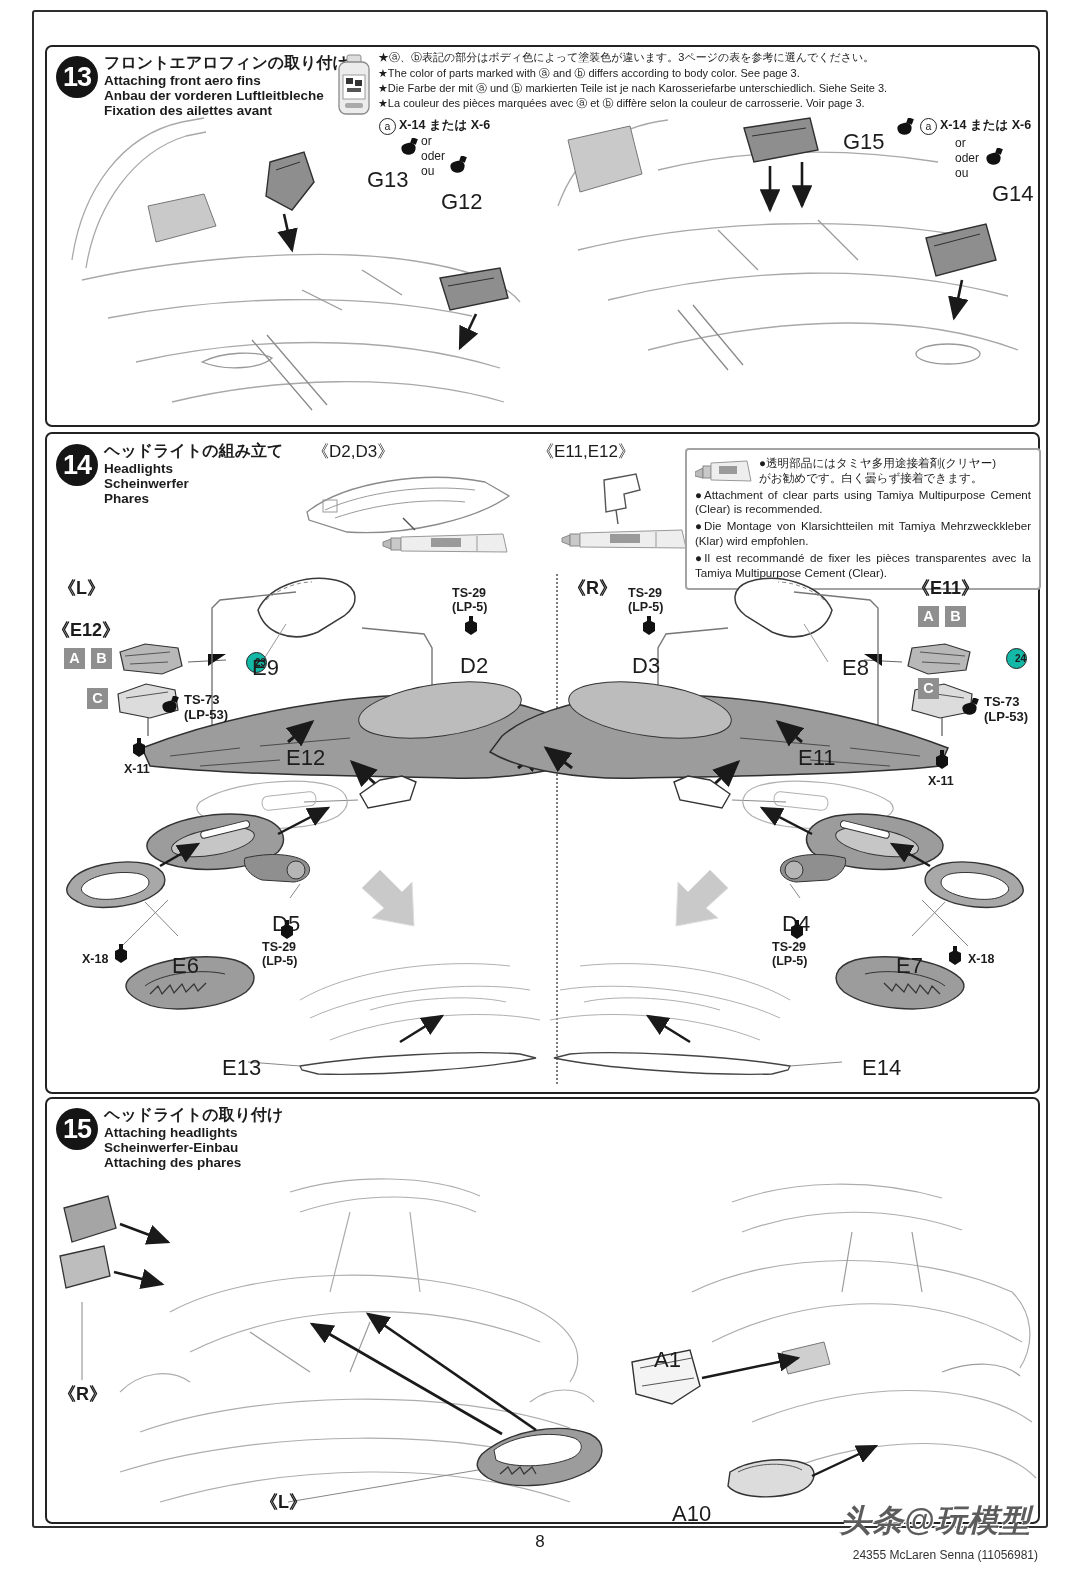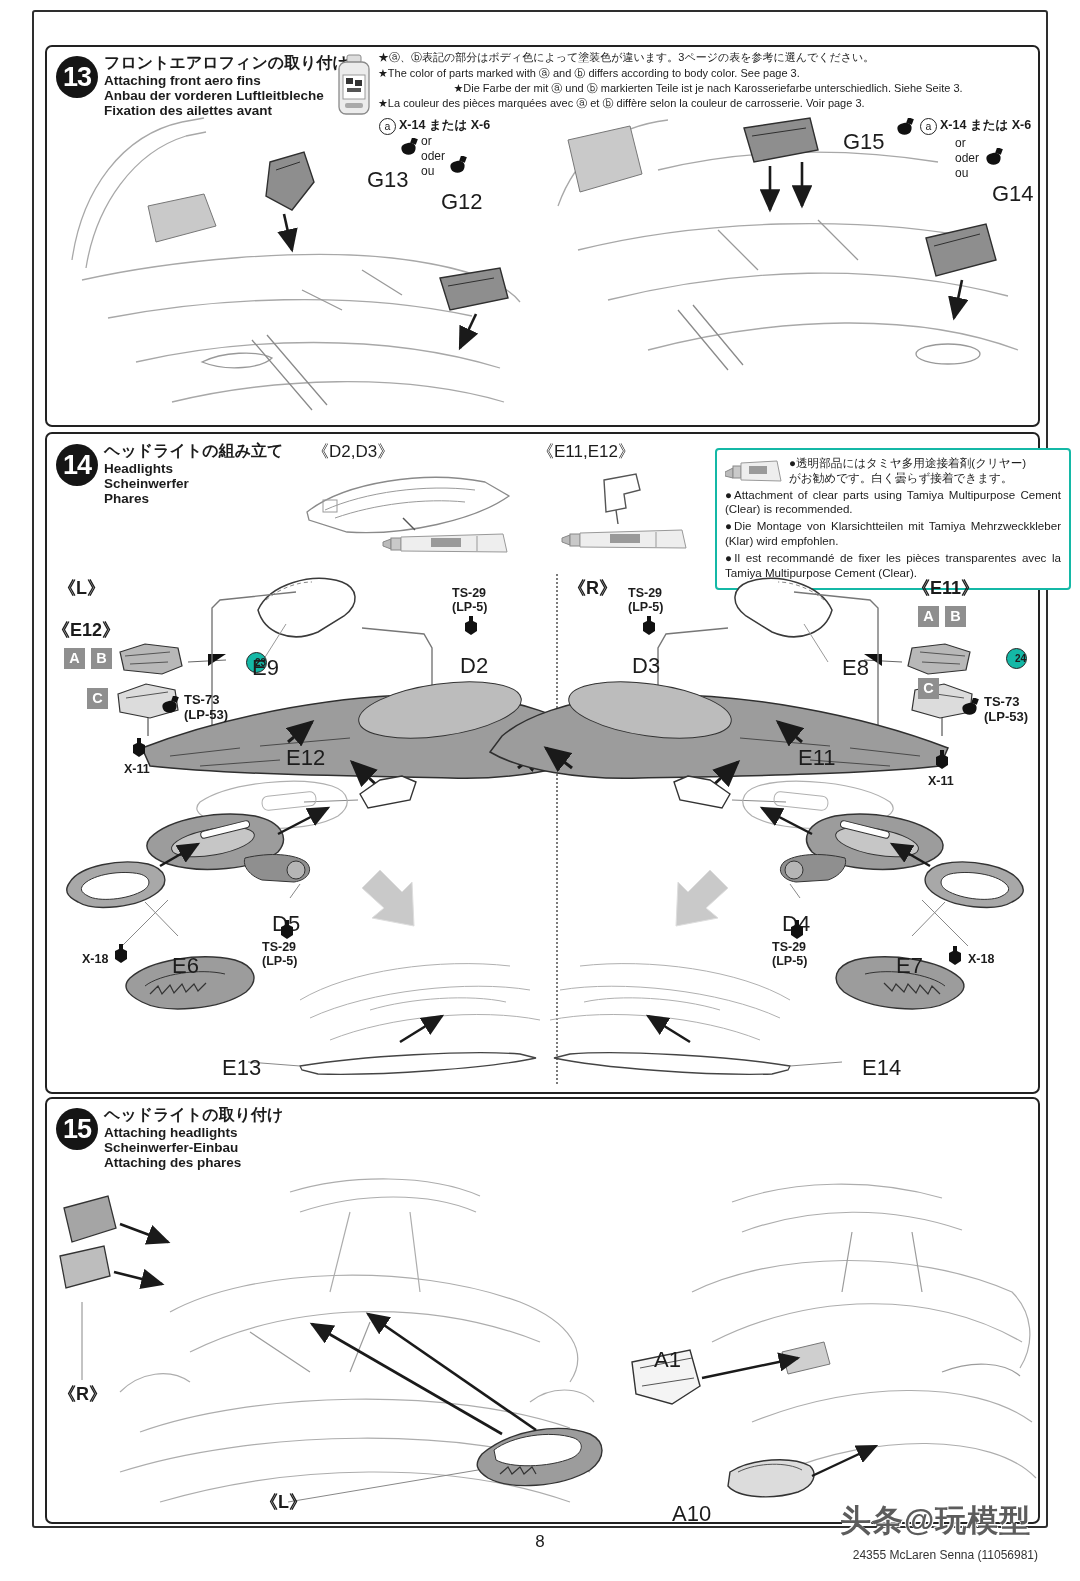--- a/index.html
+++ b/index.html
@@ -13,21 +13,21 @@
   .note{font-size:11px;line-height:15.5px;}
   .plbl{font-weight:normal;font-size:22px;margin-top:15px;}
   .hlbl{font-weight:bold;font-size:18px;}
   .mlbl{font-weight:normal;font-size:17px;}
   .paint{font-weight:bold;font-size:13px;line-height:15px;}
   .pcode{font-weight:bold;font-size:12.5px;line-height:14px;}
   .orw{font-size:12px;line-height:15px;}
   .letterbox{width:21px;height:21px;background:#8f8f8f;color:#fff;font-weight:bold;font-size:14.5px;text-align:center;line-height:21px;display:inline-block;}
   .circnum{width:19px;height:19px;border:1.5px solid #222;border-radius:50%;font-size:10px;font-weight:bold;text-align:right;line-height:19px;background:#14b8a6;}
   .circa{width:15px;height:15px;border:1.2px solid #222;border-radius:50%;font-size:10.5px;text-align:center;line-height:15px;background:#fff;display:inline-block;}
-  .cementbox{border:2px solid #14b8a6;border-radius:4px;background:#fff;font-size:11.6px;line-height:14.8px;padding:6px 8px 6px 8px;margin-left:30px;}
+  .cementbox{border:2px solid #a3a3a3;border-radius:4px;background:#fff;font-size:11.6px;line-height:14.8px;padding:6px 8px 6px 8px;}
   .cementbox p{margin:2px 0;text-align:justify;}
   .vdot{border-left:2px dotted #7a7a7a;}
   .wm{font-weight:bold;font-size:31px;color:rgba(70,70,70,.88);text-shadow:1px 1px 0 #fff,-1px -1px 0 #fff;letter-spacing:1px;}
   .footnum{font-size:17px;}
   .kit{font-size:12px;color:#333;}
   svg{display:block;}
 </style>
 </head>
 <body>
 
@@ -45,21 +45,21 @@
   <rect x="5" y="9" width="30" height="52" rx="7" fill="#ececec" stroke="#8a8a8a" stroke-width="1.3"></rect>
   <rect x="9" y="22" width="22" height="24" fill="#fff" stroke="#9a9a9a"></rect>
   <rect x="12" y="25" width="7" height="6" fill="#333"></rect>
     <rect x="21" y="27" width="7" height="6" fill="#333"></rect>
   <rect x="13" y="35" width="14" height="4" fill="#555"></rect>
   <rect x="11" y="50" width="18" height="5" rx="2" fill="#aaa"></rect>
 </svg>
 
 <div class="abs note" style="left:378px;top:50px;width:660px;">★ⓐ、ⓑ表記の部分はボディ色によって塗装色が違います。3ページの表を参考に選んでください。</div>
 <div class="abs note" style="left:378px;top:66px;width:660px;">★The color of parts marked with ⓐ and ⓑ differs according to body color. See page 3.</div>
-<div class="abs note" style="left:378px;top:81px;width:660px;text-align:center;">★Die Farbe der mit ⓐ und ⓑ markierten Teile ist je nach Karosseriefarbe unterschiedlich. Siehe Seite 3.</div>
+<div class="abs note" style="left:378px;top:81px;width:660px;">★Die Farbe der mit ⓐ und ⓑ markierten Teile ist je nach Karosseriefarbe unterschiedlich. Siehe Seite 3.</div>
 <div class="abs note" style="left:378px;top:96px;width:660px;">★La couleur des pièces marquées avec ⓐ et ⓑ diffère selon la couleur de carrosserie. Voir page 3.</div>
 
 <span class="abs circa" style="left:379px;top:118px;">a</span>
 <div class="abs pcode" style="left:399px;top:118px;">X-14 または X-6</div>
 <div class="abs orw" style="left:421px;top:134px;">or</div>
 <div class="abs orw" style="left:421px;top:149px;">oder</div>
 <div class="abs orw" style="left:421px;top:164px;">ou</div>
 <svg class="abs" style="left:399px;top:138px;" width="20" height="18" viewBox="0 0 20 18">
     <path d="M9,5 C15,4 18,8 16,13 C14,18 5,18 3,13 C1,8 4,6 9,5 Z" fill="#111"></path>
     <rect x="12" y="0" width="6" height="6" fill="#111" transform="rotate(20 15 3)"></rect>
@@ -391,14 +391,14 @@
   <path d="M126,300 C146,290 176,290 190,298" stroke="#555" fill="none"></path>
   <line x1="200" y1="304" x2="264" y2="274" stroke="#1a1a1a" stroke-width="2.4" marker-end="url(#ah15R)"></line>
 </svg>
 
 <div class="abs hlbl" style="left:58px;top:1382px;">《R》</div>
 <div class="abs hlbl" style="left:260px;top:1490px;">《L》</div>
 <div class="abs plbl" style="left:654px;top:1332px;">A1</div>
 <div class="abs plbl" style="left:672px;top:1486px;">A10</div>
 
 <div class="abs footnum" style="left:500px;top:1532px;width:80px;text-align:center;">8</div>
-<div class="abs wm" style="left:840px;top:1500px;">头条@玩模型</div>
+<div class="abs wm" style="left:840px;top:1500px;font-style:italic;">头条@玩模型</div>
 <div class="abs kit" style="left:738px;top:1548px;width:300px;text-align:right;">24355 McLaren Senna (11056981)</div>
 
 </body></html>

